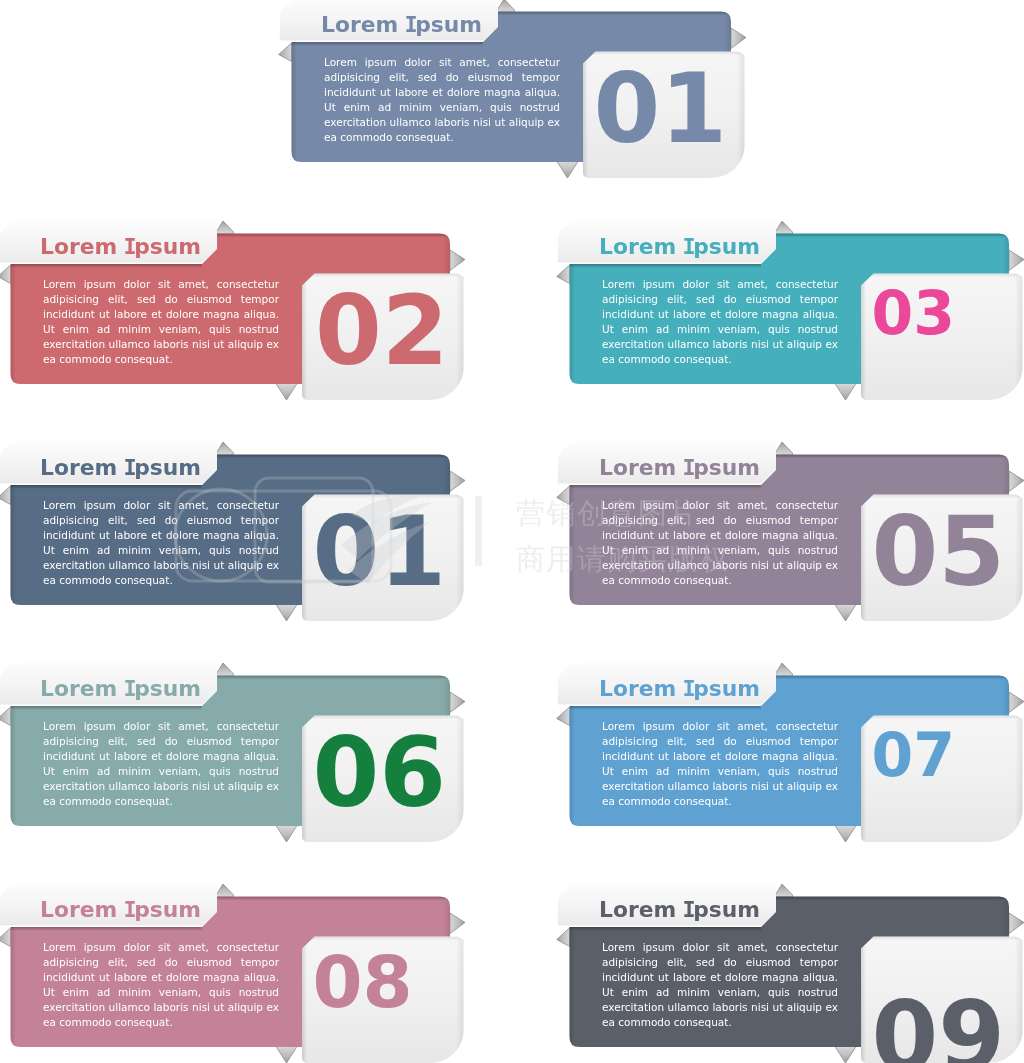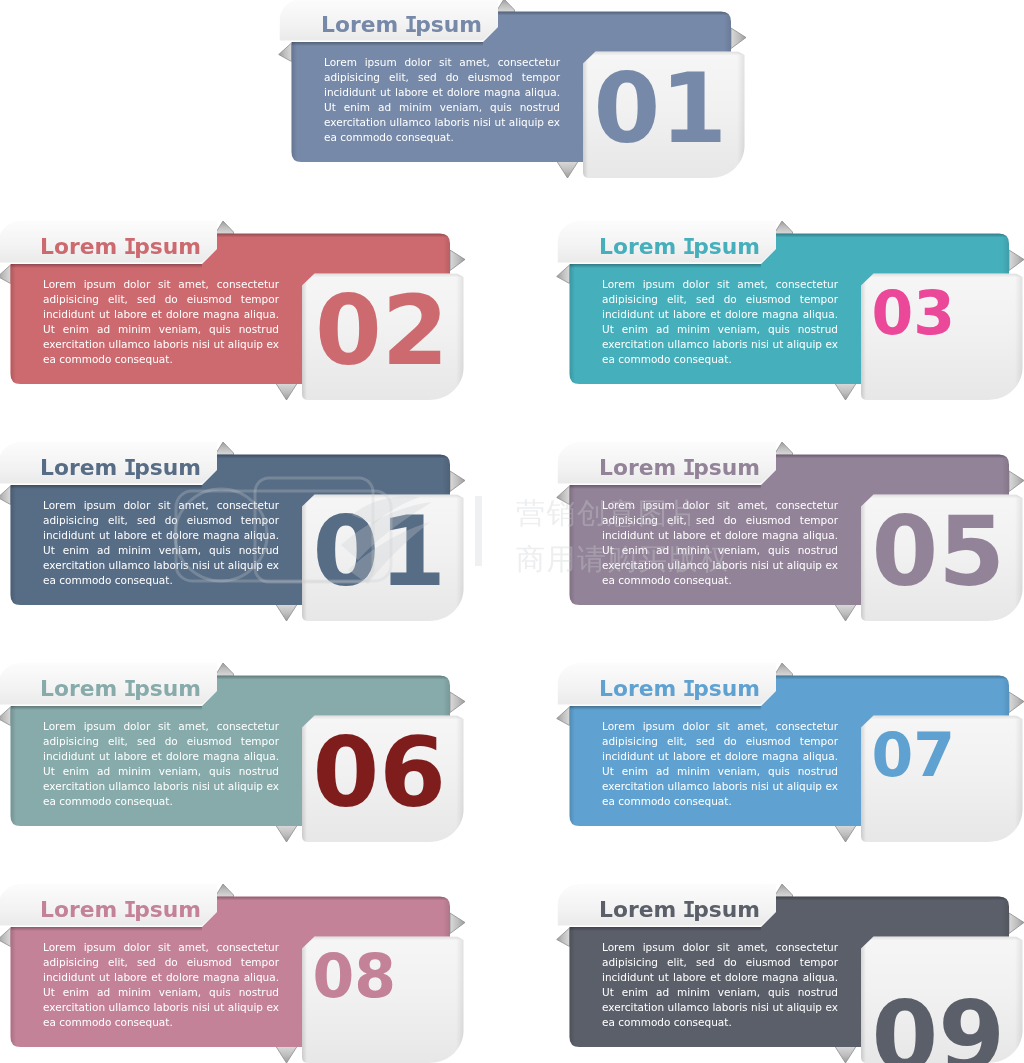--- a/index.html
+++ b/index.html
@@ -526,21 +526,21 @@
       <rect x="302" y="54.5" width="5" height="126" fill="url(#shl5)"></rect>
       <rect x="456" y="54.5" width="9" height="126" fill="url(#shr5)"></rect>
     </g>
     <clipPath id="clipN5">
       <path d="M 314.5 54.5 L 457 54.5 L 463.5 58 L 463.5 149 C 463.5 163 452.5 181 428 181 L 308 181 Q 302 181 302 175 L 302 66.5 Z"></path>
     </clipPath>
   </g>
   </svg>
       <div class="b-title" style="left: 40px; top: 14.8px; font-size: 21.8px; color: rgb(135, 170, 170);"><span>L</span><span>o</span><span>r</span><span>e</span><span>m</span><span> </span><span class="serif-i">I</span><span>p</span><span>s</span><span>u</span><span>m</span></div>
       <div class="b-body" style="left: 43px; top: 58px; width: 236px; font-size: 10.5px; line-height: 14.9px;">Lorem ipsum dolor sit amet, consectetur adipisicing elit, sed do eiusmod tempor incididunt ut labore et dolore magna aliqua. Ut enim ad minim veniam, quis nostrud exercitation ullamco laboris nisi ut aliquip ex ea commodo consequat.</div>
-      <div class="b-num" style="left: 312.5px; top: 64px; font-size: 96px; color: #7f1d1d;">06</div>
+      <div class="b-num" style="left: 312.5px; top: 64px; font-size: 96px; color: #15803d;">06</div>
     </div>
     <div class="banner" style="left: 559px; top: 661px;">
       <svg width="500" height="220" viewBox="-10 -10 500 220">
   <defs>
     <linearGradient id="gw6" x1="0" y1="0" x2="0" y2="1">
       <stop offset="0" stop-color="#fcfcfc"></stop>
       <stop offset="0.6" stop-color="#f3f3f3"></stop>
       <stop offset="1" stop-color="#eaeaea"></stop>
     </linearGradient>
     <linearGradient id="gn6" x1="0" y1="0" x2="0" y2="1">
@@ -698,21 +698,21 @@
       <rect x="302" y="54.5" width="5" height="126" fill="url(#shl7)"></rect>
       <rect x="456" y="54.5" width="9" height="126" fill="url(#shr7)"></rect>
     </g>
     <clipPath id="clipN7">
       <path d="M 314.5 54.5 L 457 54.5 L 463.5 58 L 463.5 149 C 463.5 163 452.5 181 428 181 L 308 181 Q 302 181 302 175 L 302 66.5 Z"></path>
     </clipPath>
   </g>
   </svg>
       <div class="b-title" style="left: 40px; top: 14.8px; font-size: 21.8px; color: rgb(195, 130, 152);"><span>L</span><span>o</span><span>r</span><span>e</span><span>m</span><span> </span><span class="serif-i">I</span><span>p</span><span>s</span><span>u</span><span>m</span></div>
       <div class="b-body" style="left: 43px; top: 58px; width: 236px; font-size: 10.5px; line-height: 14.9px;">Lorem ipsum dolor sit amet, consectetur adipisicing elit, sed do eiusmod tempor incididunt ut labore et dolore magna aliqua. Ut enim ad minim veniam, quis nostrud exercitation ullamco laboris nisi ut aliquip ex ea commodo consequat.</div>
-      <div class="b-num" style="left: 312.5px; top: 64px; font-size: 60px; color: rgb(195, 130, 152);">08</div>
+      <div class="b-num" style="left: 312.5px; top: 64px; font-size: 72px; color: rgb(195, 130, 152);">08</div>
     </div>
     <div class="banner" style="left: 559px; top: 882px;">
       <svg width="500" height="220" viewBox="-10 -10 500 220">
   <defs>
     <linearGradient id="gw8" x1="0" y1="0" x2="0" y2="1">
       <stop offset="0" stop-color="#fcfcfc"></stop>
       <stop offset="0.6" stop-color="#f3f3f3"></stop>
       <stop offset="1" stop-color="#eaeaea"></stop>
     </linearGradient>
     <linearGradient id="gn8" x1="0" y1="0" x2="0" y2="1">

